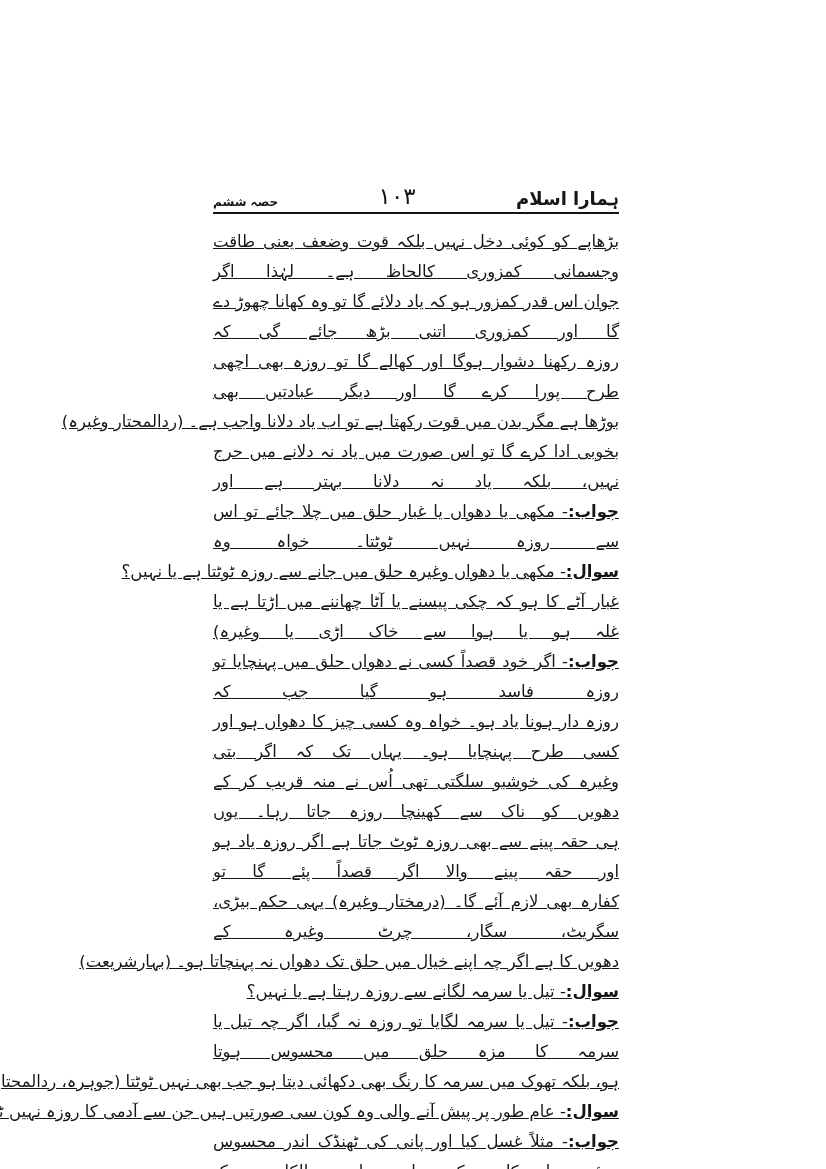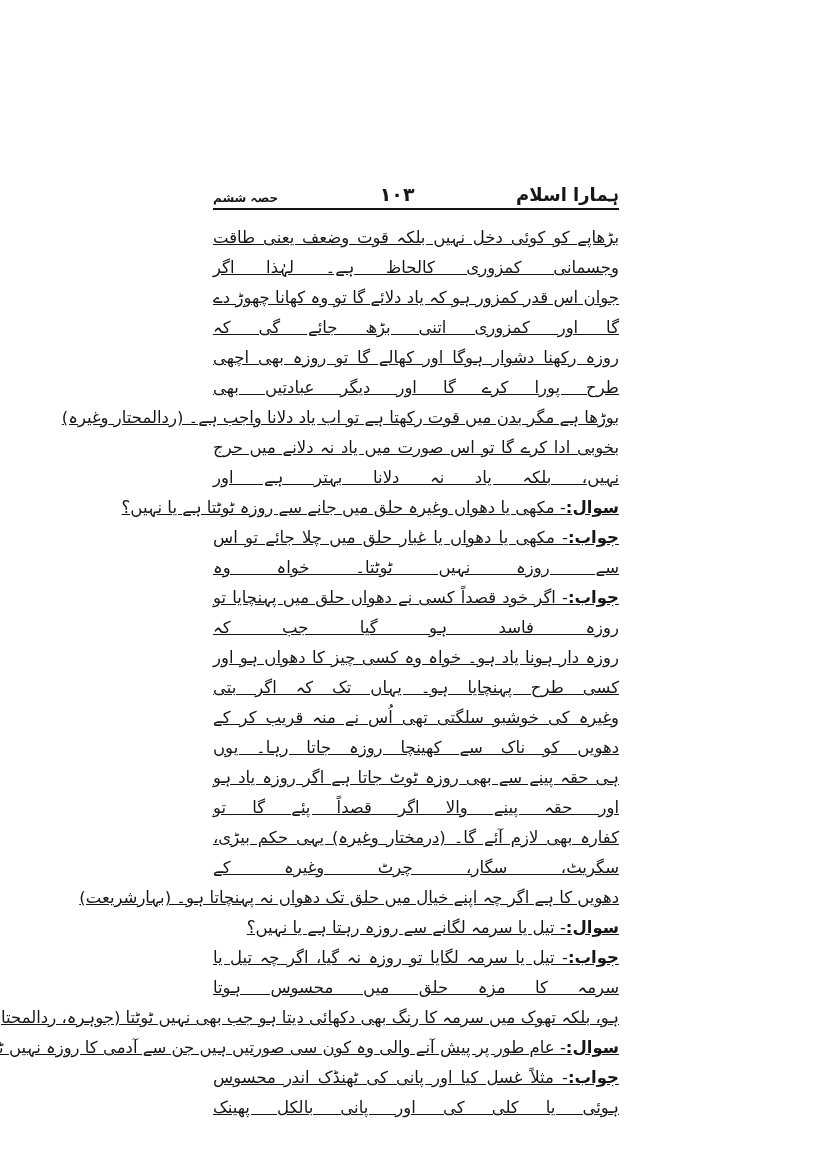--- a/index.html
+++ b/index.html
@@ -20,21 +20,21 @@
   
   .header{
     display:flex;
     direction:rtl;
     justify-content:space-between;
     align-items:flex-end;
     border-bottom:2px solid #141414;
     padding-bottom:3px;
   }
   .hdr-right{font-size:18px;font-weight:bold;letter-spacing:1px;}
-  .hdr-center{font-size:19px;font-weight:bold;}
+  .hdr-center{font-size:23px;font-weight:normal;}
   .hdr-left{font-size:12px;font-weight:bold;}
   
   .body-text{
     direction:rtl;
     margin-top:13px;
     font-size:16.5px;
   }
   .line{
     line-height:30px;
     white-space:nowrap;
@@ -59,22 +59,23 @@
       <span class="hdr-center">۱۰۳</span>
       <span class="hdr-left">حصہ ششم</span>
     </div>
 
     <div class="body-text">
         <div class="line j">بڑھاپے کو کوئی دخل نہیں بلکہ قوت وضعف یعنی طاقت وجسمانی کمزوری کالحاظ ہے۔ لہٰذا اگر</div>
         <div class="line j">جوان اس قدر کمزور ہو کہ یاد دلائے گا تو وہ کھانا چھوڑ دے گا اور کمزوری اتنی بڑھ جائے گی کہ</div>
         <div class="line j">روزہ رکھنا دشوار ہوگا اور کھالے گا تو روزہ بھی اچھی طرح پورا کرے گا اور دیگر عبادتیں بھی</div>
         <div class="line">بوڑھا ہے مگر بدن میں قوت رکھتا ہے تو اب یاد دلانا واجب ہے۔ (ردالمحتار وغیرہ)</div>
         <div class="line j">بخوبی ادا کرے گا تو اس صورت میں یاد نہ دلانے میں حرج نہیں، بلکہ یاد نہ دلانا بہتر ہے اور</div>
+        <div class="line j"><span class="lbl">جواب:</span>- مکھی یا دھواں یا غبار حلق میں چلا جائے تو اس سے روزہ نہیں ٹوٹتا۔ خواہ وہ</div>
         <div class="line"><span class="lbl">سوال:</span>- مکھی یا دھواں وغیرہ حلق میں جانے سے روزہ ٹوٹتا ہے یا نہیں؟</div>
-        <div class="line j"><span class="lbl">جواب:</span>- مکھی یا دھواں یا غبار حلق میں چلا جائے تو اس سے روزہ نہیں ٹوٹتا۔ خواہ وہ</div>
+        <div class="line j">غبار آٹے کا ہو کہ چکی پیسنے یا آٹا چھاننے میں اڑتا ہے یا غلہ ہو یا ہوا سے خاک اڑی یا وغیرہ)</div>
         <div class="line j"><span class="lbl">جواب:</span>- اگر خود قصداً کسی نے دھواں حلق میں پہنچایا تو روزہ فاسد ہو گیا جب کہ</div>
         <div class="line j">روزہ دار ہونا یاد ہو۔ خواہ وہ کسی چیز کا دھواں ہو اور کسی طرح پہنچایا ہو۔ یہاں تک کہ اگر بتی</div>
         <div class="line j">وغیرہ کی خوشبو سلگتی تھی اُس نے منہ قریب کر کے دھویں کو ناک سے کھینچا روزہ جاتا رہا۔ یوں</div>
         <div class="line j">ہی حقہ پینے سے بھی روزہ ٹوٹ جاتا ہے اگر روزہ یاد ہو اور حقہ پینے والا اگر قصداً پئے گا تو</div>
         <div class="line j">کفارہ بھی لازم آئے گا۔ (درمختار وغیرہ) یہی حکم بیڑی، سگریٹ، سگار، چرٹ وغیرہ کے</div>
         <div class="line">دھویں کا ہے اگر چہ اپنے خیال میں حلق تک دھواں نہ پہنچاتا ہو۔ (بہارشریعت)</div>
         <div class="line"><span class="lbl">سوال:</span>- تیل یا سرمہ لگانے سے روزہ رہتا ہے یا نہیں؟</div>
         <div class="line j"><span class="lbl">جواب:</span>- تیل یا سرمہ لگایا تو روزہ نہ گیا، اگر چہ تیل یا سرمہ کا مزہ حلق میں محسوس ہوتا</div>
         <div class="line">ہو، بلکہ تھوک میں سرمہ کا رنگ بھی دکھائی دیتا ہو جب بھی نہیں ٹوٹتا (جوہرہ، ردالمحتار)</div>
         <div class="line"><span class="lbl">سوال:</span>- عام طور پر پیش آنے والی وہ کون سی صورتیں ہیں جن سے آدمی کا روزہ نہیں ٹوٹتا؟</div>

